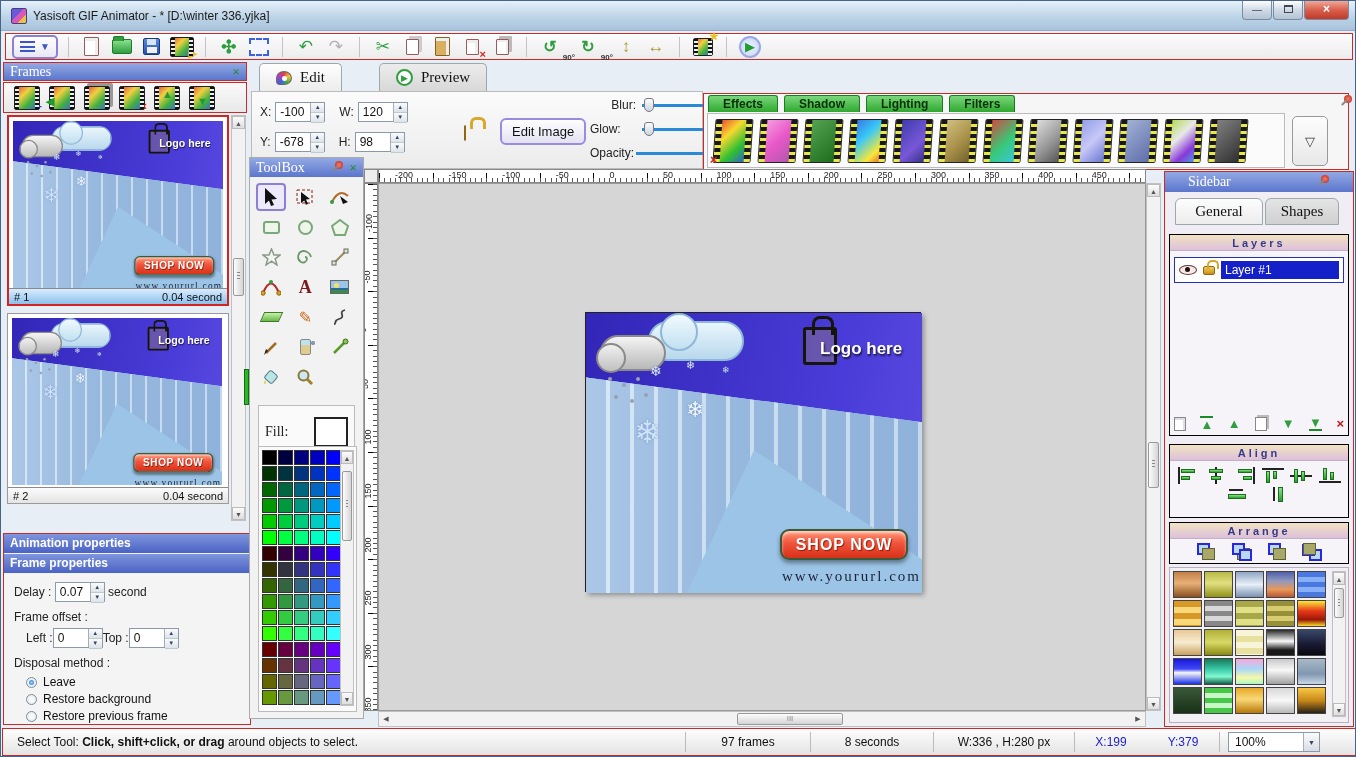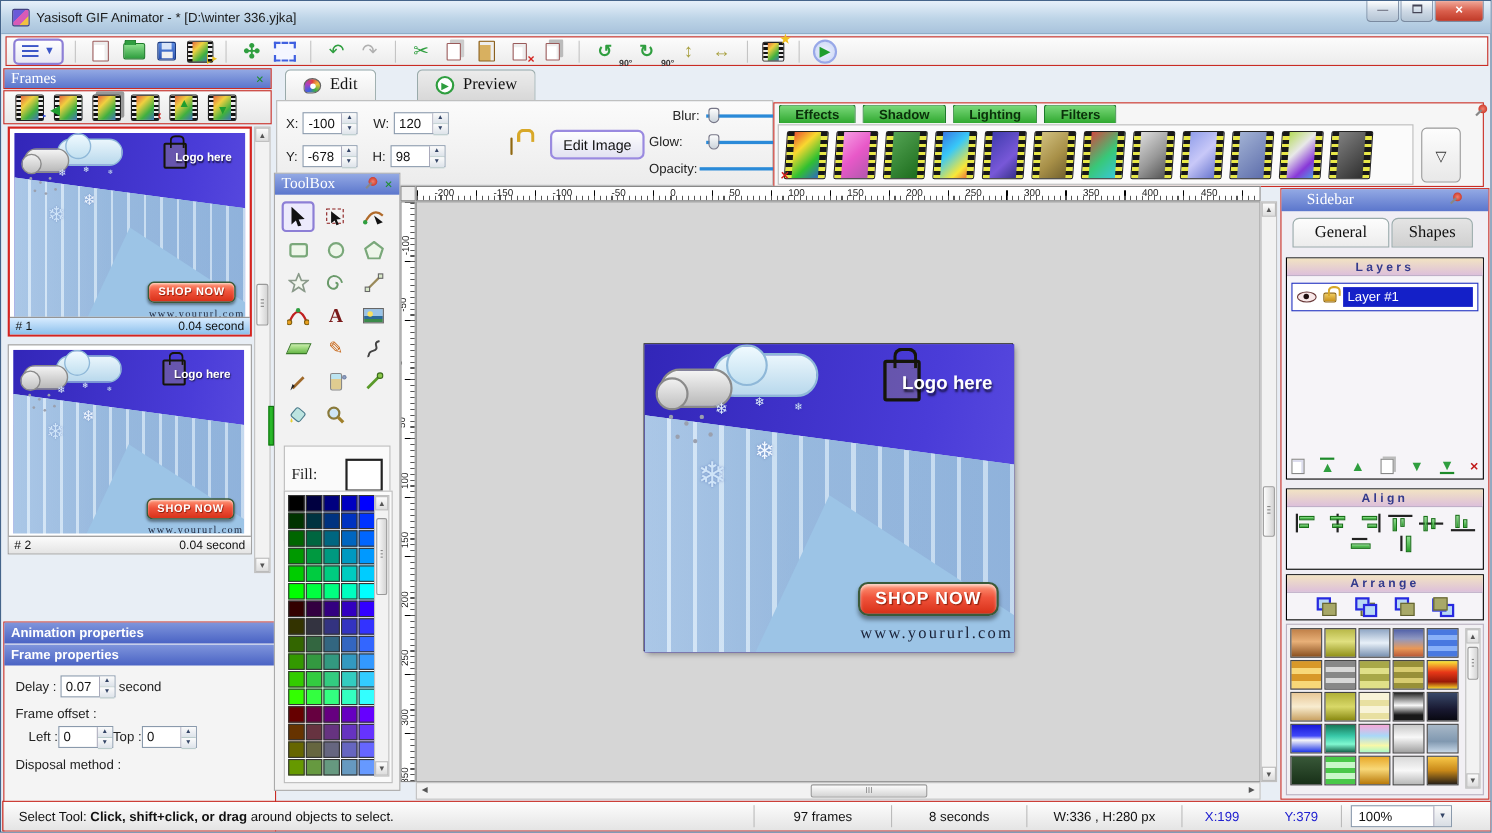--- a/index.html
+++ b/index.html
@@ -76,21 +76,21 @@
     display:flex; justify-content:space-between; align-items:center; padding:0 5px; border-top:1px solid #8a8a8a;}
   .fr-bar.sel { background:linear-gradient(#d8ecff,#8cc0ec); }
   .fr-bar.un { background:linear-gradient(#fcfcfc,#e4e4e4); }
   .vscroll { background:#f2f2f2; border:1px solid #c0c0c0; }
   .sb-arrow { position:absolute; left:0; width:100%; height:13px; text-align:center; font-size:7px;
     color:#555; line-height:13px; background:linear-gradient(#fcfcfc,#ddd); border:1px solid #bbb;}
   .sb-thumb { position:absolute; left:1px; width:calc(100% - 2px);
     background:linear-gradient(90deg,#fdfdfd,#d4d4d4); border:1px solid #999; border-radius:2px; }
   .sb-thumb:before { content:""; position:absolute; left:3px; right:3px; top:45%; height:1px;
     background:#888; box-shadow:0 -3px 0 #888, 0 3px 0 #888; }
-  .props-box { left:2px; top:532px; width:248px; height:192px; border:1px solid #c92c24; background:#f4f4f4;margin-top:32px; }
+  .props-box { left:2px; top:532px; width:248px; height:192px; border:1px solid #c92c24; background:#f4f4f4; }
   .props-hdr { background:linear-gradient(#7f95dc,#4a63c4); color:#fff; font-weight:bold;
     font-size:12px; height:19px; padding:2px 6px; margin-bottom:1px; }
   .spin { display:inline-flex; border:1px solid #8a9aac; background:#fff; height:20px; align-items:center; }
   .spin .val { padding:0 4px; min-width:34px; font-size:12px; }
   .spin .btns { width:14px; height:100%; border-left:1px solid #aab;
     display:flex; flex-direction:column; }
   .spin .btns i { flex:1; font-style:normal; font-size:6px; text-align:center; color:#346;
     background:linear-gradient(#fbfbfb,#dde3ea); border-bottom:1px solid #bcc; line-height:9px;}
   .radio { width:11px; height:11px; border-radius:50%; border:1px solid #7a8a9a;
     background:radial-gradient(#fff,#dfe8f0); display:inline-block; position:relative; top:2px; margin-right:6px;}
@@ -472,20 +472,25 @@
         <span class="lab">Top :</span>
         <span class="spin">
             <span class="val">0</span>
             <span class="btns">
               <i>▲</i>
               <i>▼</i>
             </span>
           </span>
       </div>
       <div class="lab">Disposal method :</div>
+      <div style="margin:4px 0 0 12px;line-height:17px;">
+        <div><span class="radio on"></span><span>Leave</span></div>
+        <div><span class="radio"></span><span>Restore background</span></div>
+        <div><span class="radio"></span><span>Restore previous frame</span></div>
+      </div>
     </div>
   </div>
 
   
   <div class="abs etab active" style="left:258px;">
     <span class="palette-ic"></span>
     <span>Edit</span>
   </div>
   <div class="abs etab idle" style="left:378px;">
     <span class="prevplay">▶</span>

